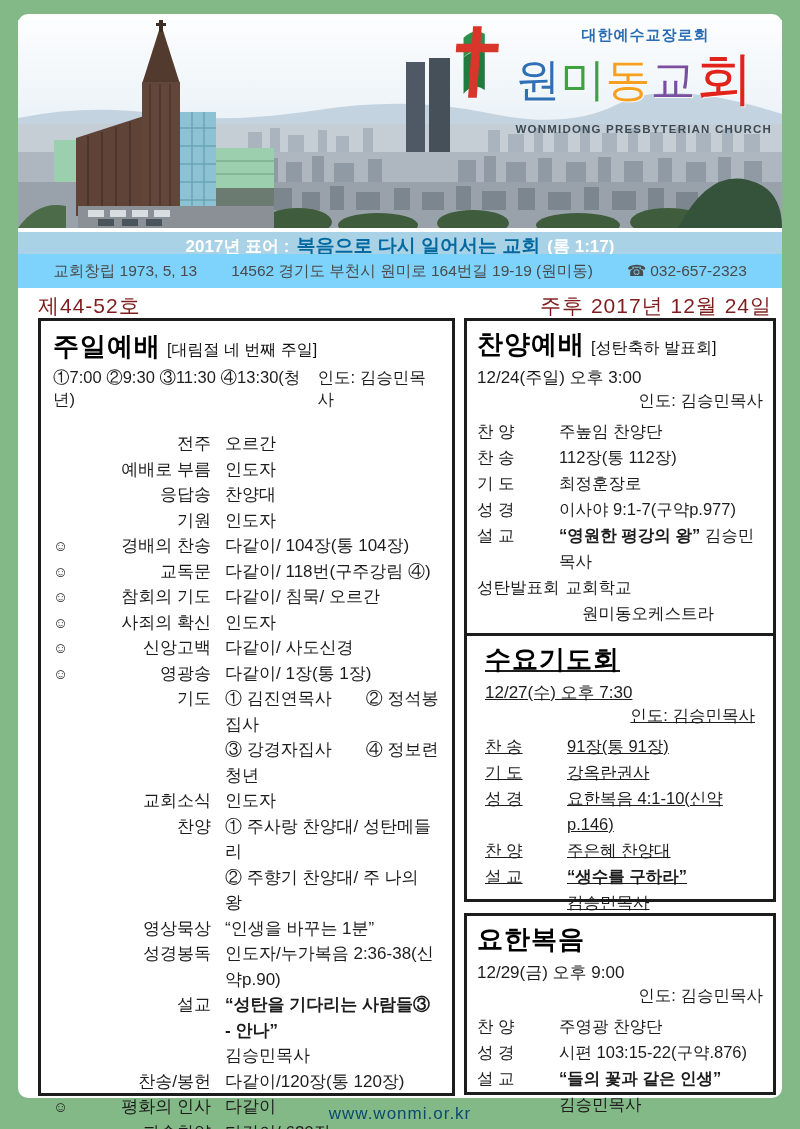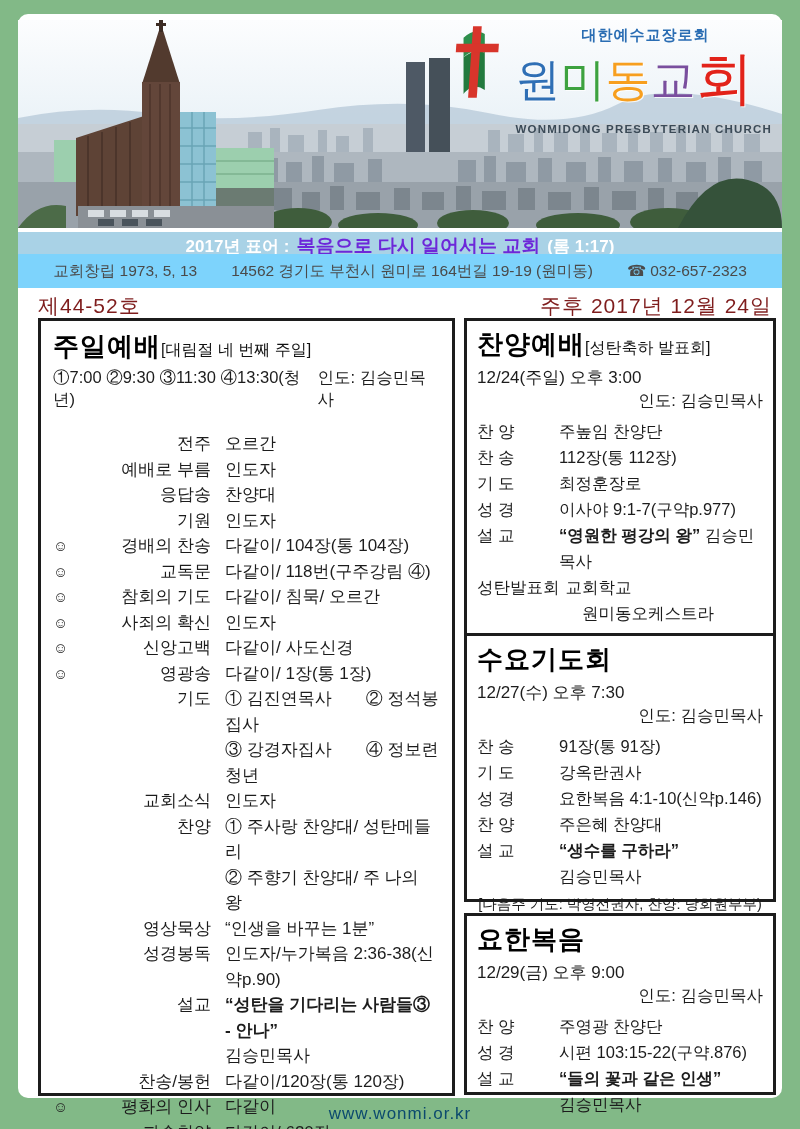--- a/index.html
+++ b/index.html
@@ -19,39 +19,39 @@
   .logo-name{line-height:64px; white-space:nowrap; font-weight:normal;}
   .logo-name span{display:inline-block; font-size:45px; text-shadow:1px 1px 0 rgba(255,255,255,.8);}
   .c0{color:#2f6fb5;} .c1{color:#3da23f;} .c2{color:#f79f1f;} .c3{color:#7a4f9e;}
   .c4{color:#e2231a; font-size:58px !important; transform:translateY(3px);}
   .logo-eng{font-size:11.5px; color:#3b4a57; letter-spacing:1.2px; font-weight:bold; margin-top:1px;}
 
   
   .banner{position:absolute; left:18px; top:232px; width:764px; height:28px; background:#a9d2e6;
           display:flex; align-items:center; justify-content:center; gap:7px; font-size:17px;}
   .banner .wh{color:#ffffff; font-weight:bold;}
-  .banner .bl{color:#6d28d9; font-weight:bold; font-size:19px;}
+  .banner .bl{color:#0369a1; font-weight:bold; font-size:19px;}
 
   
   .addr{position:absolute; left:18px; top:254px; width:764px; height:34px; display:flex; align-items:center;
         justify-content:center; gap:34px; color:#4a4a4a; font-size:15.5px; background:#7dd3fc;}
   .addr .tel-wrap{display:flex; align-items:center; gap:4px;}
 
   
   .issue{position:absolute; left:38px; right:28px; top:292px; display:flex; justify-content:space-between;
          font-size:21px; color:#7f1d1d; letter-spacing:1px;}
 
   
   .box{position:absolute; background:#fff; border:3px solid #1c1c1c; box-sizing:border-box; color:#1c1c1c;}
   .left-box{left:38px; top:318px; width:417px; height:778px; padding:8px 12px 6px 12px;}
   .rbox1{left:464px; top:318px; width:312px; height:366px; padding:6px 10px;}
-  .rbox2{left:464px; top:633px; width:312px; height:269px; padding:6px 10px;}
+  .rbox2{left:464px; top:633px; width:312px; height:269px; padding:6px 18px;text-decoration:underline;}
   .rbox3{left:464px; top:913px; width:312px; height:182px; padding:6px 10px;}
 
-  .box-head{display:flex; align-items:baseline; }
+  .box-head{display:flex; align-items:baseline; gap:6px;}
   .box-title{font-size:26px; font-weight:bold; letter-spacing:1px; color:#000;}
   .box-sub{font-size:16px; color:#111;}
 
   .times-line{display:flex; justify-content:space-between; font-size:16.5px; margin-top:3px;}
   .dt-line{font-size:17px; margin-top:4px;}
   .leader-line{text-align:right; font-size:16.5px; margin-top:1px;}
 
   
   .rows{margin-top:20px;}
   .srow{display:flex; font-size:17px; line-height:25.5px; align-items:flex-start;}

